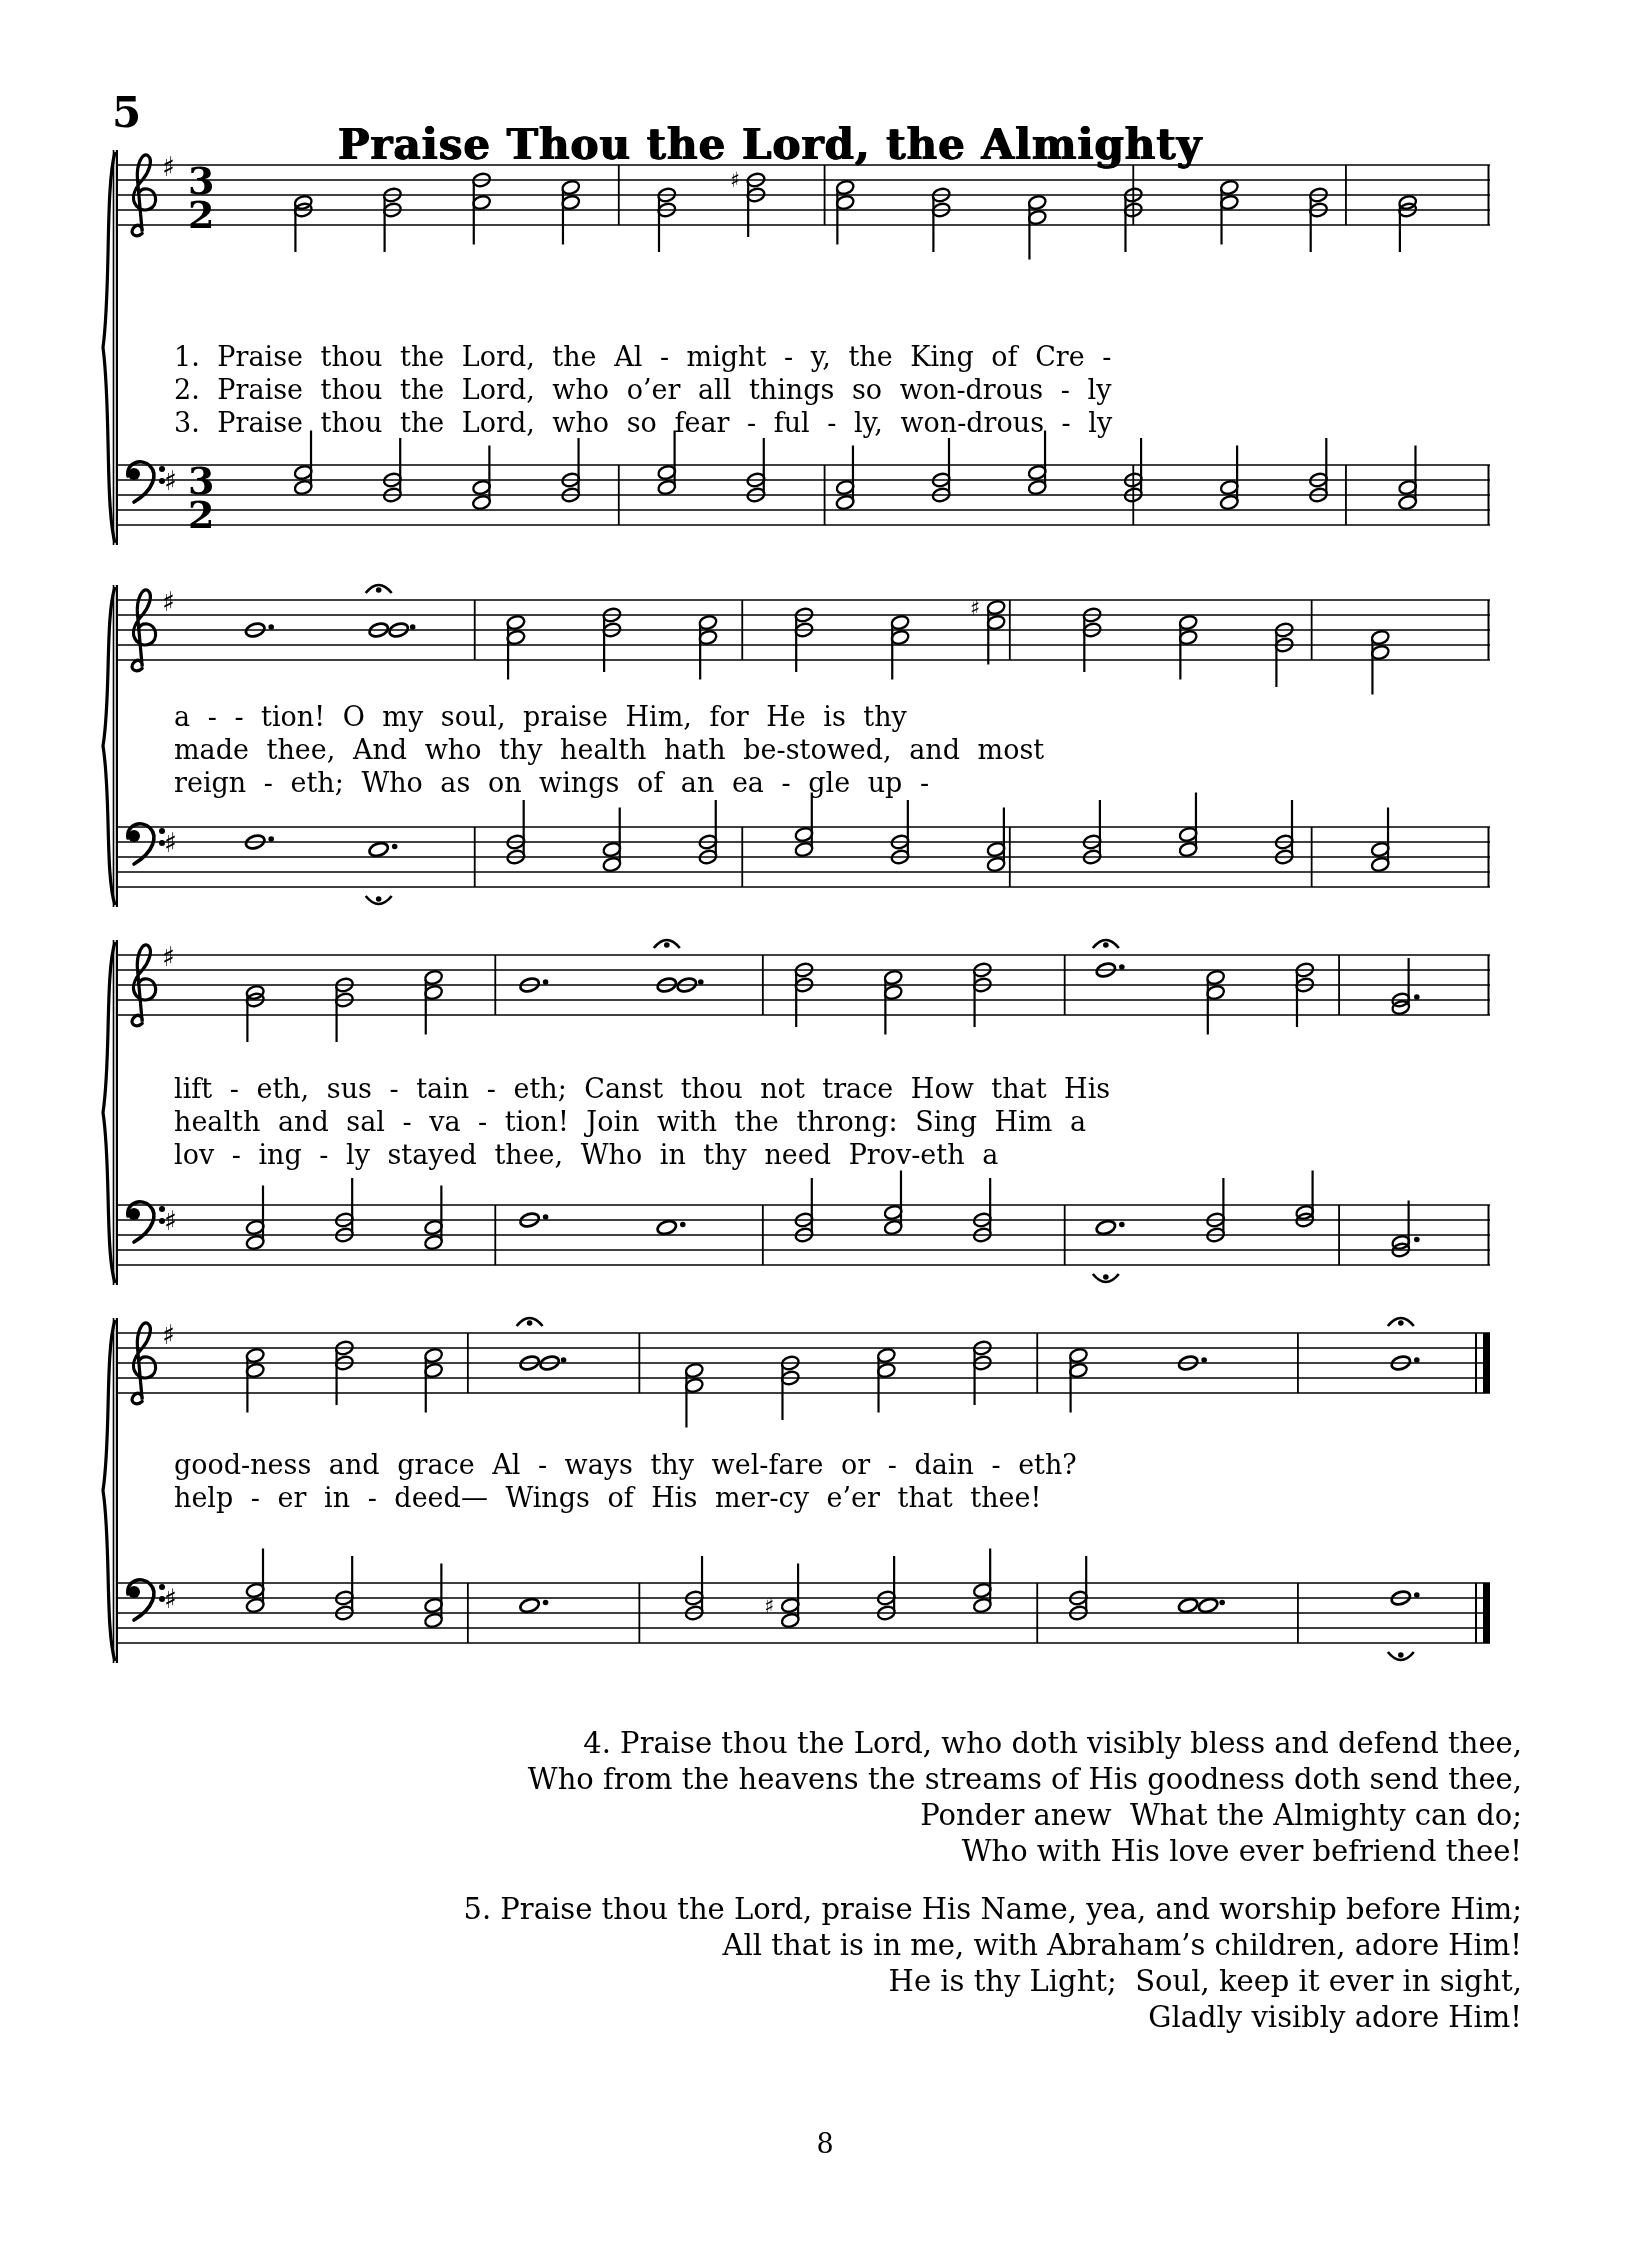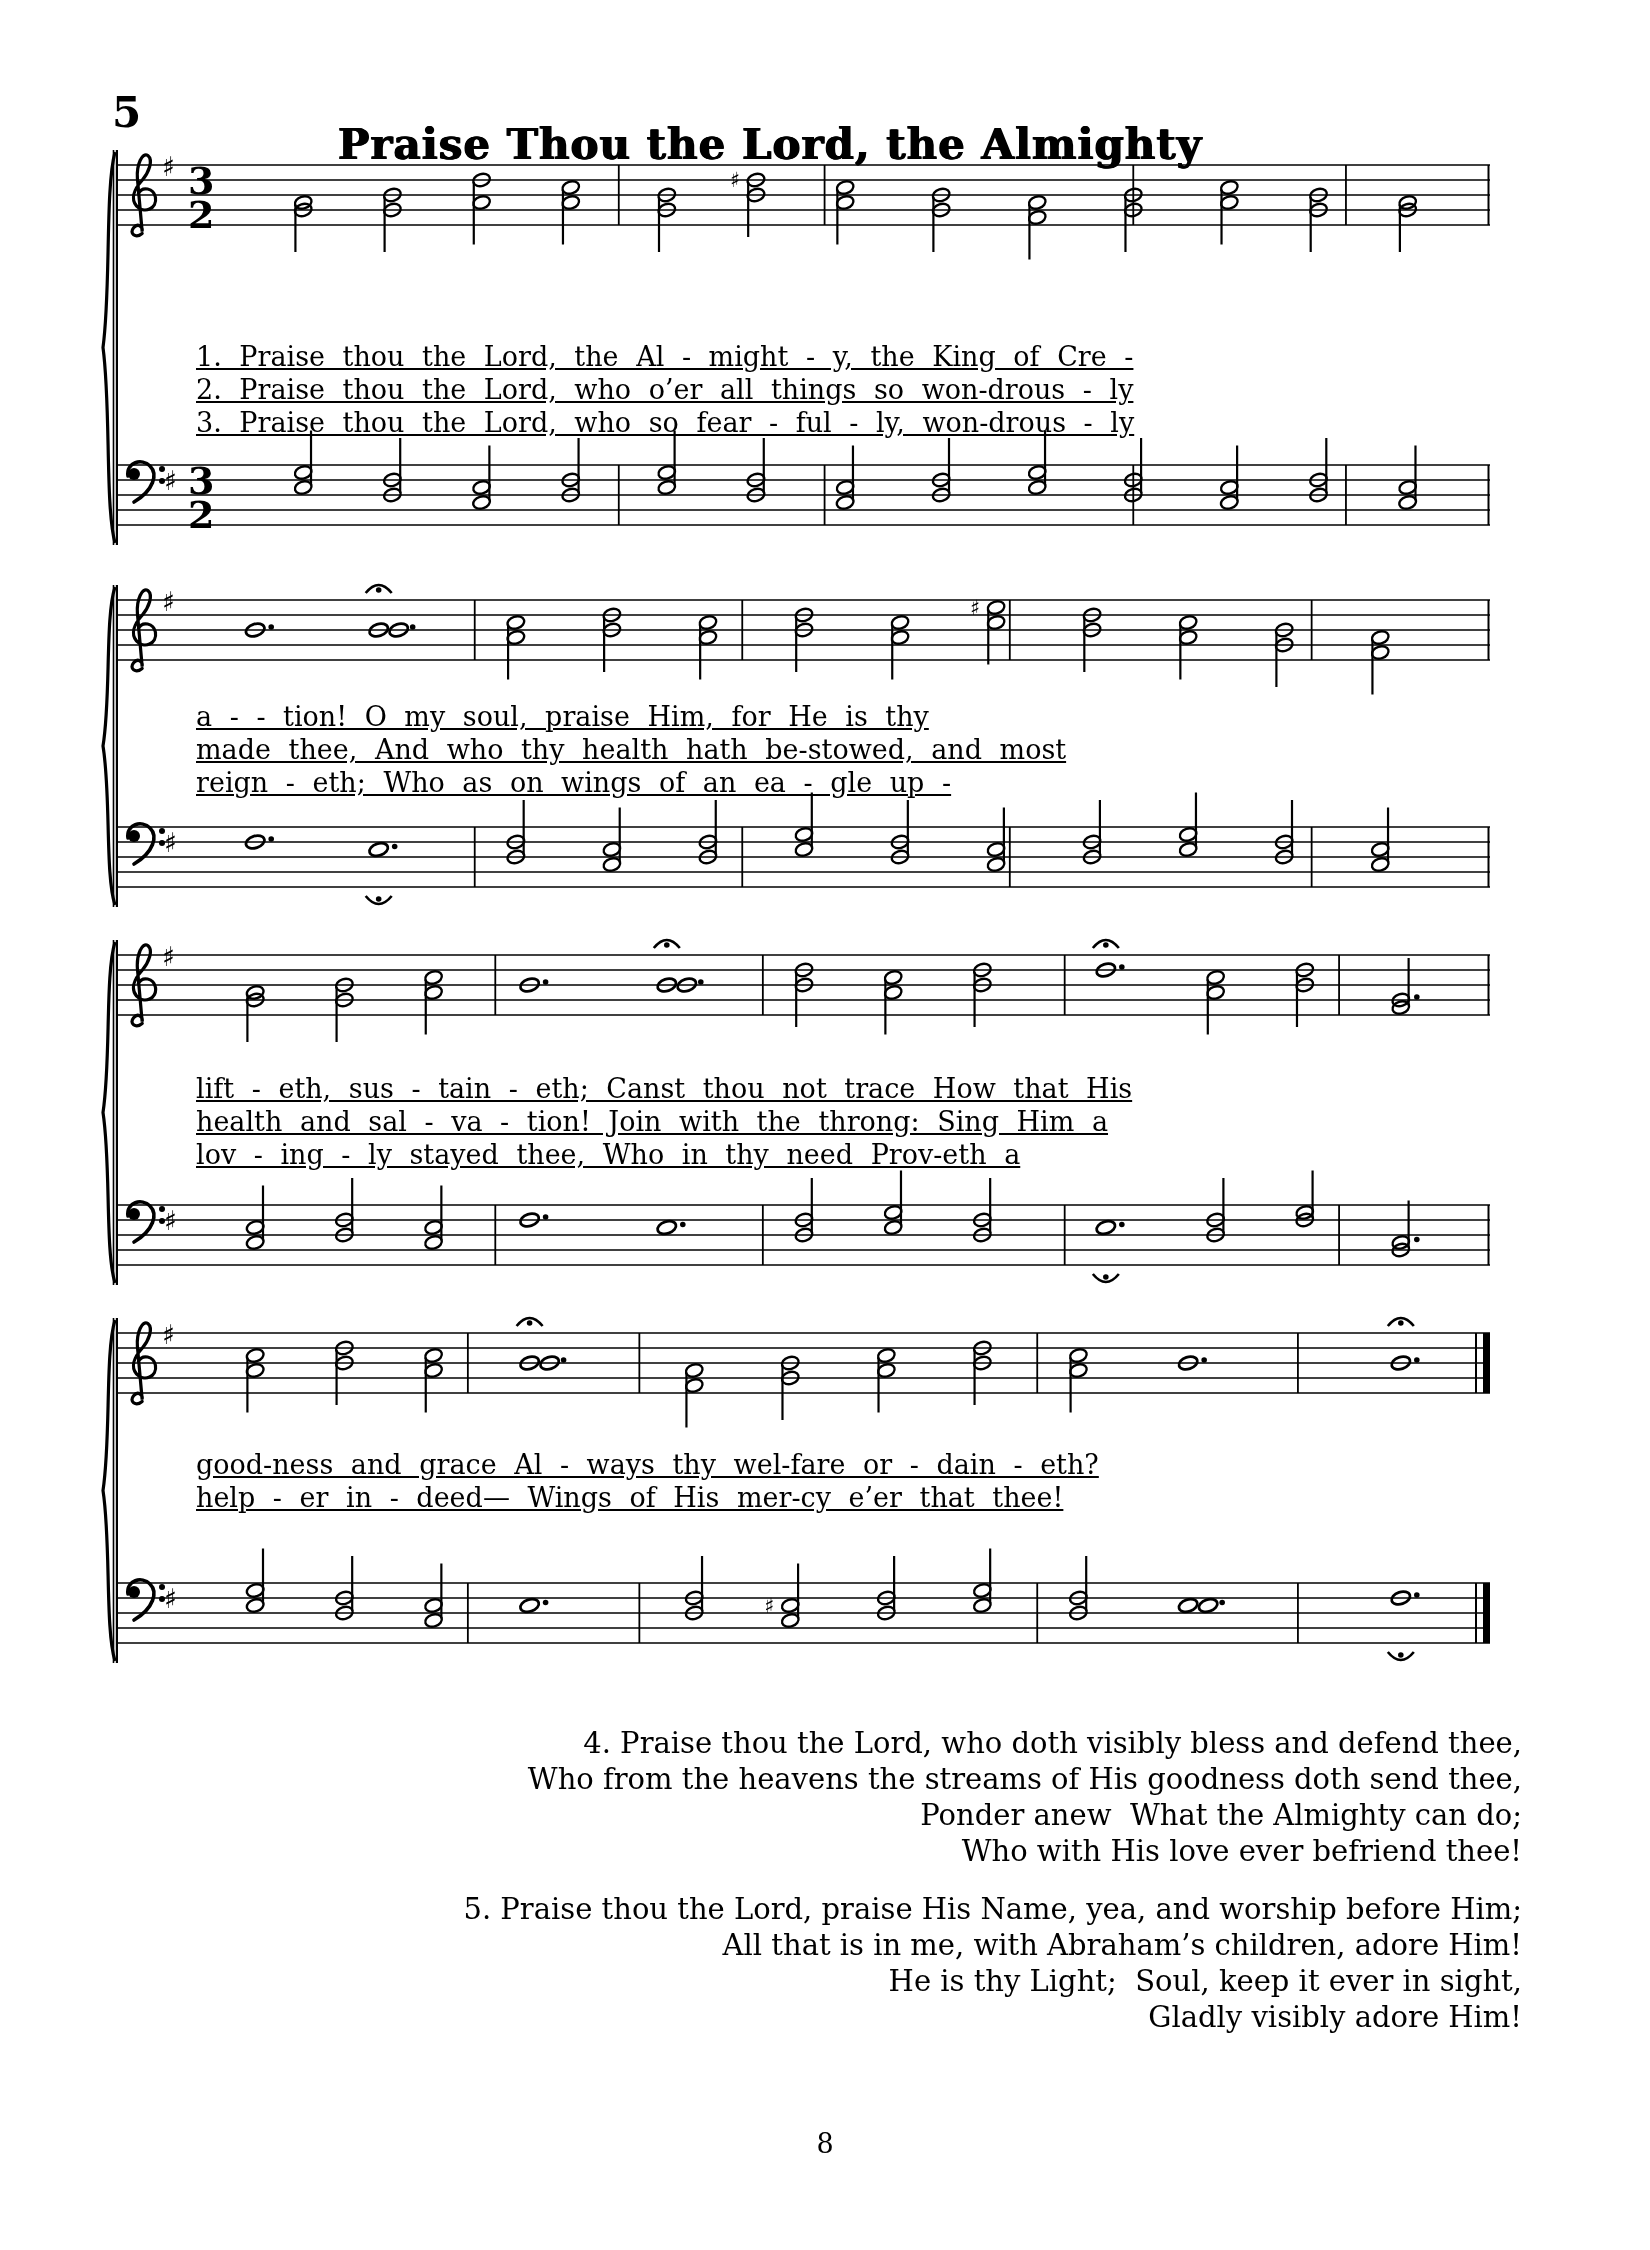--- a/index.html
+++ b/index.html
@@ -12,21 +12,21 @@
   .hymn-number{position:absolute;left:0;top:0;font-size:42px;font-weight:bold;}
   .hymn-title{
     position:absolute;left:8px;right:70px;top:0;text-align:center;
     font-size:42px;font-weight:bold;letter-spacing:1px;
     text-shadow:0.7px 0 #000,-0.7px 0 #000;
     margin-top:32px;
   }
   .music-system{position:absolute;left:100px;width:1392px;}
   .sys-bracket{position:absolute;left:0;top:0;}
   .staff{position:absolute;left:18px;width:1372px;height:100px;overflow:visible;}
-  .lyrics{position:absolute;left:18px;right:0;padding-left:78px;text-decoration:underline;}
+  .lyrics{position:absolute;left:18px;right:0;padding-left:56px;}
   .lyric-line{
     font-size:27px;line-height:33px;word-spacing:9px;white-space:nowrap;
   }
   .verses{position:absolute;left:222px;top:1725px;width:1300px;}
   .verse{margin-bottom:22px;}
   .verse-line{font-size:29px;line-height:36px;text-align:right;}
   .verse-line.first{padding-left:24px;}
   .page-footer{
     position:absolute;left:0;top:2128px;width:100%;
     text-align:center;font-size:27px;

